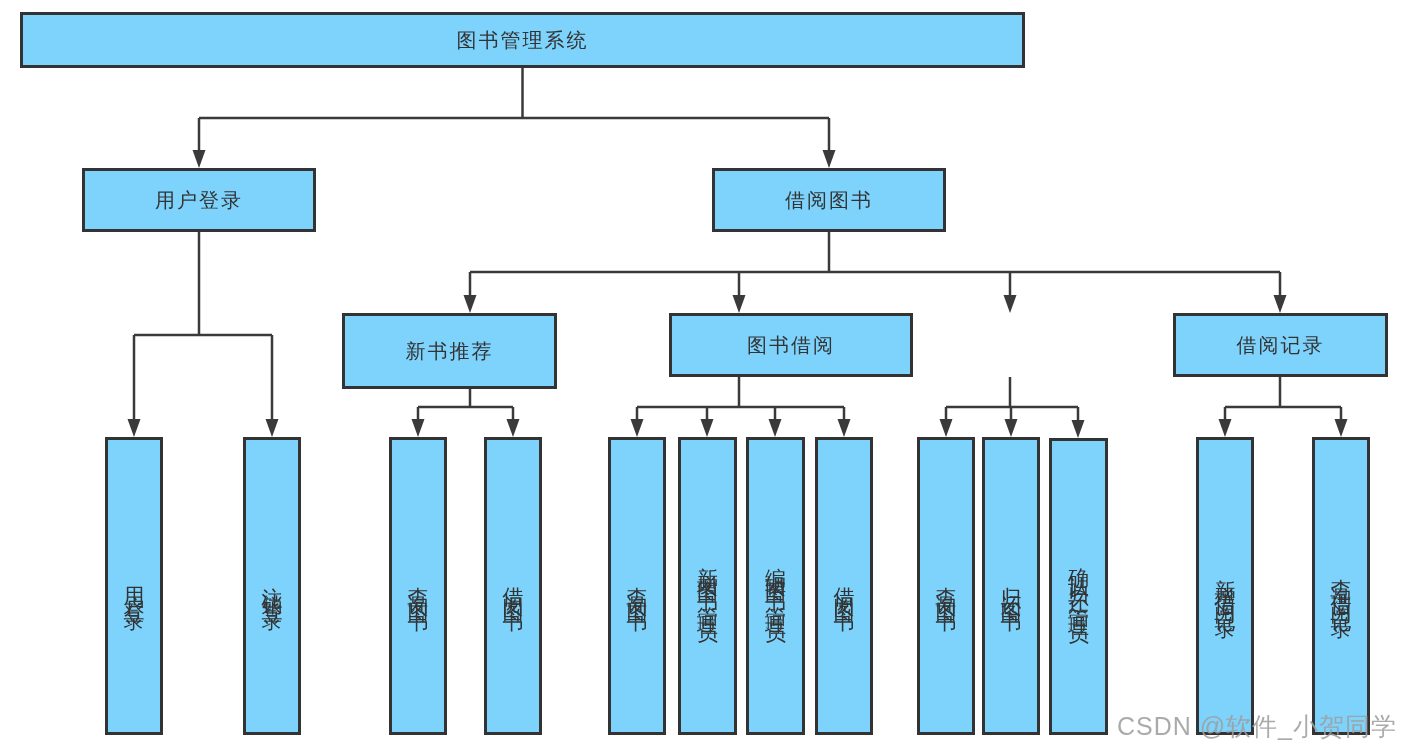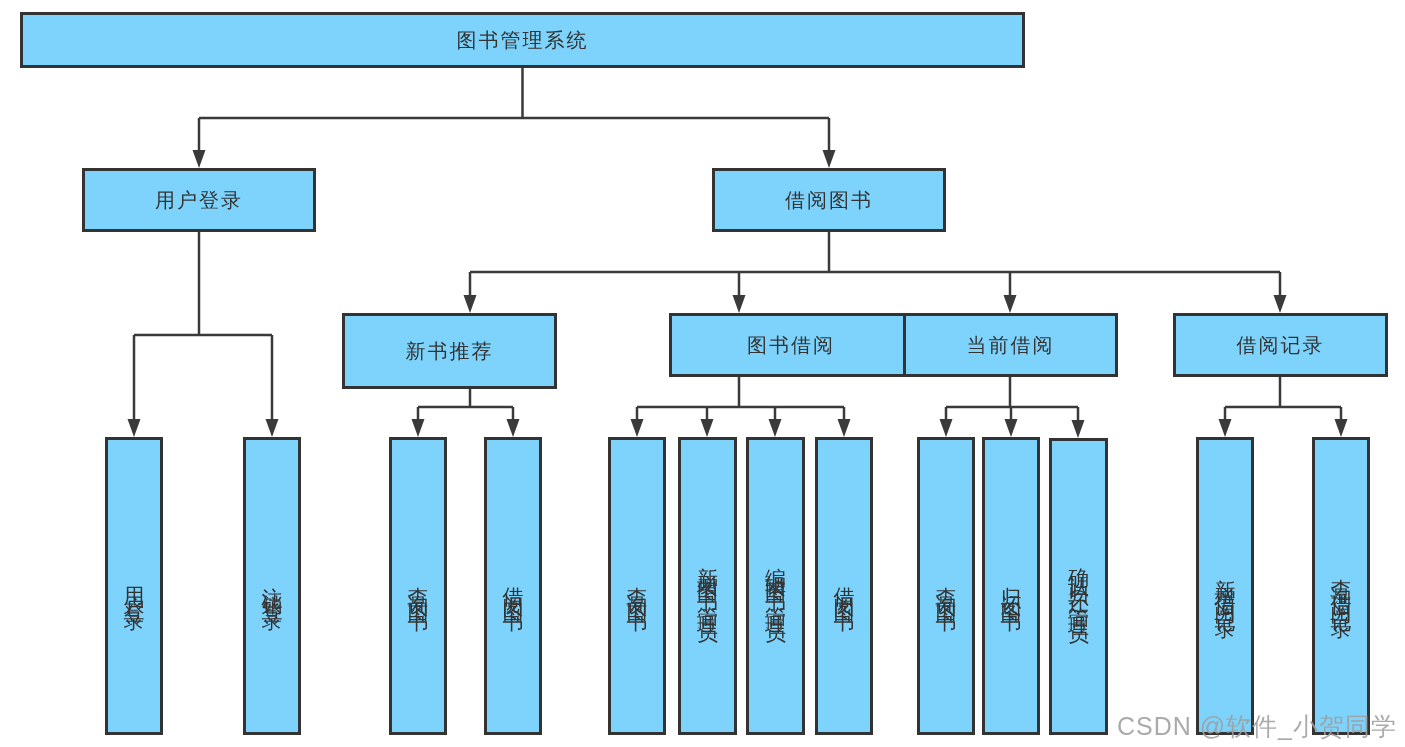--- a/index.html
+++ b/index.html
@@ -131,21 +131,20 @@
         <line x1="1341" y1="407" x2="1341" y2="425" stroke="#3a3a3a" stroke-width="2.5"></line>
         <polygon points="1334.5,419 1347.5,419 1341,437" fill="#3a3a3a"></polygon>
       </g>
     </svg>
   <div id="nodes">
       <div class="node" style="left: 20px; top: 12px; width: 1005px; height: 56px; border-color: rgb(51, 51, 51); color: rgb(51, 51, 51);">图书管理系统</div>
       <div class="node" style="left: 82px; top: 168px; width: 234px; height: 64px; border-color: rgb(51, 51, 51); color: rgb(51, 51, 51);">用户登录</div>
       <div class="node" style="left: 712px; top: 168px; width: 234px; height: 64px; border-color: rgb(51, 51, 51); color: rgb(51, 51, 51);">借阅图书</div>
       <div class="node" style="left: 342px; top: 313px; width: 215px; height: 76px; border-color: rgb(51, 51, 51); color: rgb(51, 51, 51);">新书推荐</div>
       <div class="node" style="left: 633px; top: 313px; width: 244px; height: 64px; border-color: rgb(51, 51, 51); color: rgb(51, 51, 51); margin-left: 36px;">图书借阅</div>
-      <div class="node" style="left: 903px; top: 313px; width: 215px; height: 64px; border-color: rgb(51, 51, 51); color: rgb(51, 51, 51);">当前借阅</div>
       <div class="node" style="left: 1173px; top: 313px; width: 215px; height: 64px; border-color: rgb(51, 51, 51); color: rgb(51, 51, 51);">借阅记录</div>
       <div class="node vertical" style="left: 105px; top: 437px; width: 58px; height: 298px; border-color: rgb(51, 51, 51); color: rgb(51, 51, 51);">用户登录</div>
       <div class="node vertical" style="left: 243px; top: 437px; width: 58px; height: 298px; border-color: rgb(51, 51, 51); color: rgb(51, 51, 51);">注销登录</div>
       <div class="node vertical" style="left: 389px; top: 437px; width: 58px; height: 298px; border-color: rgb(51, 51, 51); color: rgb(51, 51, 51);">查询图书</div>
       <div class="node vertical" style="left: 484px; top: 437px; width: 58px; height: 298px; border-color: rgb(51, 51, 51); color: rgb(51, 51, 51);">借阅图书</div>
       <div class="node vertical" style="left: 608px; top: 437px; width: 58px; height: 298px; border-color: rgb(51, 51, 51); color: rgb(51, 51, 51);">查询图书</div>
       <div class="node vertical" style="left: 678px; top: 437px; width: 59px; height: 298px; border-color: rgb(51, 51, 51); color: rgb(51, 51, 51);">新增图书（管理员）</div>
       <div class="node vertical" style="left: 746px; top: 437px; width: 59px; height: 298px; border-color: rgb(51, 51, 51); color: rgb(51, 51, 51);">编辑图书（管理员）</div>
       <div class="node vertical" style="left: 815px; top: 437px; width: 58px; height: 298px; border-color: rgb(51, 51, 51); color: rgb(51, 51, 51);">借阅图书</div>
       <div class="node vertical" style="left: 917px; top: 437px; width: 58px; height: 298px; border-color: rgb(51, 51, 51); color: rgb(51, 51, 51);">查询图书</div>

